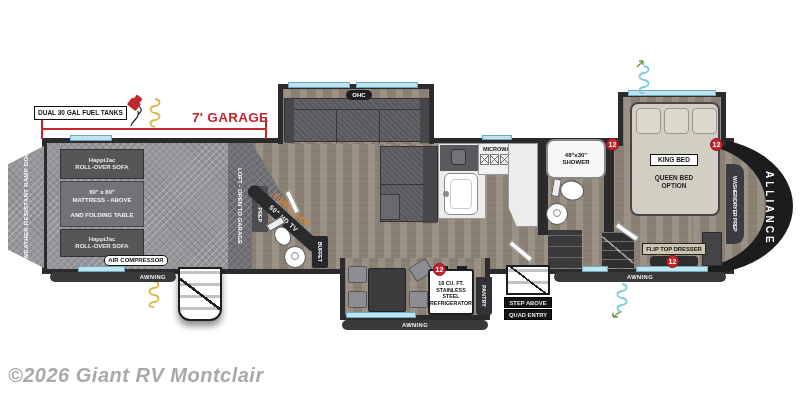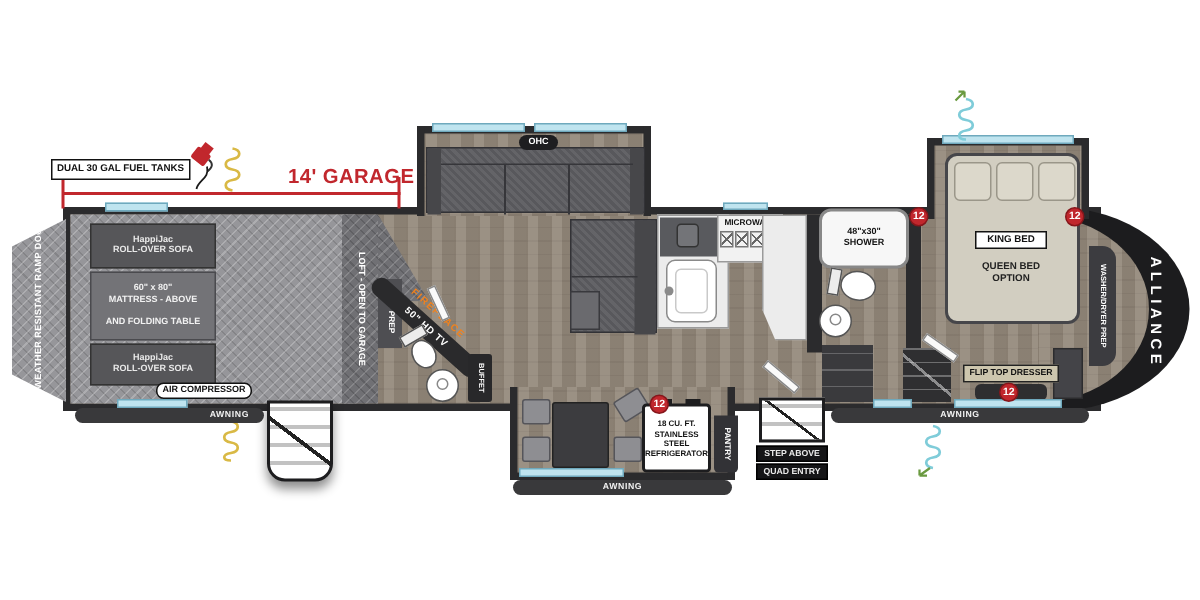--- a/index.html
+++ b/index.html
@@ -264,21 +264,21 @@
       <span>12</span>
     </div>
 
   <div class="abs" style="left:42px;top:128px;width:225px;height:2px;background:#c1272d;z-index:5;"></div>
   <div class="abs" style="left:41px;top:118px;width:2px;height:21px;background:#c1272d;z-index:5;"></div>
   <div class="abs" style="left:265px;top:118px;width:2px;height:21px;background:#c1272d;z-index:5;"></div>
   <div class="abs lblbox" style="left:34px;top:106px;height:14px;padding:0 3px;font-size:6.5px;white-space:nowrap;z-index:6;">
     <span>DUAL 30 GAL FUEL TANKS</span>
   </div>
   <div class="abs" style="left:192px;top:110px;color:#c1272d;font-weight:bold;font-size:13.5px;letter-spacing:.3px;z-index:6;">
-    <span>14' GARAGE</span>
+    <span>7' GARAGE</span>
   </div>
   <div class="abs" style="left:125px;top:93px;width:24px;height:34px;">
     <svg width="24" height="34" viewBox="0 0 24 34">
       <g transform="rotate(38 11 11)">
         <rect x="4" y="8" width="11" height="9" rx="1.5" fill="#c1272d"></rect>
         <rect x="6" y="3" width="7" height="6" fill="#c1272d"></rect>
         <path d="M15 11 q6 0 4 7" stroke="#333" stroke-width="1.3" fill="none"></path>
       </g>
       <path d="M13 18 C 15 26, 7 27, 6 33" stroke="#1a1a1a" stroke-width="1.2" fill="none"></path>
     </svg>
@@ -299,14 +299,17 @@
       <path d="M12 6 C18 7,18 12,12 13 C6 14,6 19,12 20 C18 21,18 26,12 27 C6 28,6 33,12 33" fill="none" stroke="#7fccd9" stroke-width="1.8"></path>
     </svg>
   </div>
   <div class="abs" style="left:610px;top:283px;width:22px;height:36px;">
     <svg width="22" height="36" viewBox="0 0 22 36">
       <path d="M12 1 C18 2,18 7,12 8 C6 9,6 14,12 15 C18 16,18 21,12 22 C6 23,6 28,12 29" fill="none" stroke="#7fccd9" stroke-width="1.8"></path>
       <path d="M10 29 L3 34 M3 34 L8 34 M3 34 L3 30" stroke="#6a9a40" stroke-width="1.5" fill="none"></path>
     </svg>
   </div>
 
+  <div class="abs watermark" style="left:8px;top:364px;">
+    <span>©2026 Giant RV Montclair</span>
+  </div>
 
 </div>
 
 </body></html>

